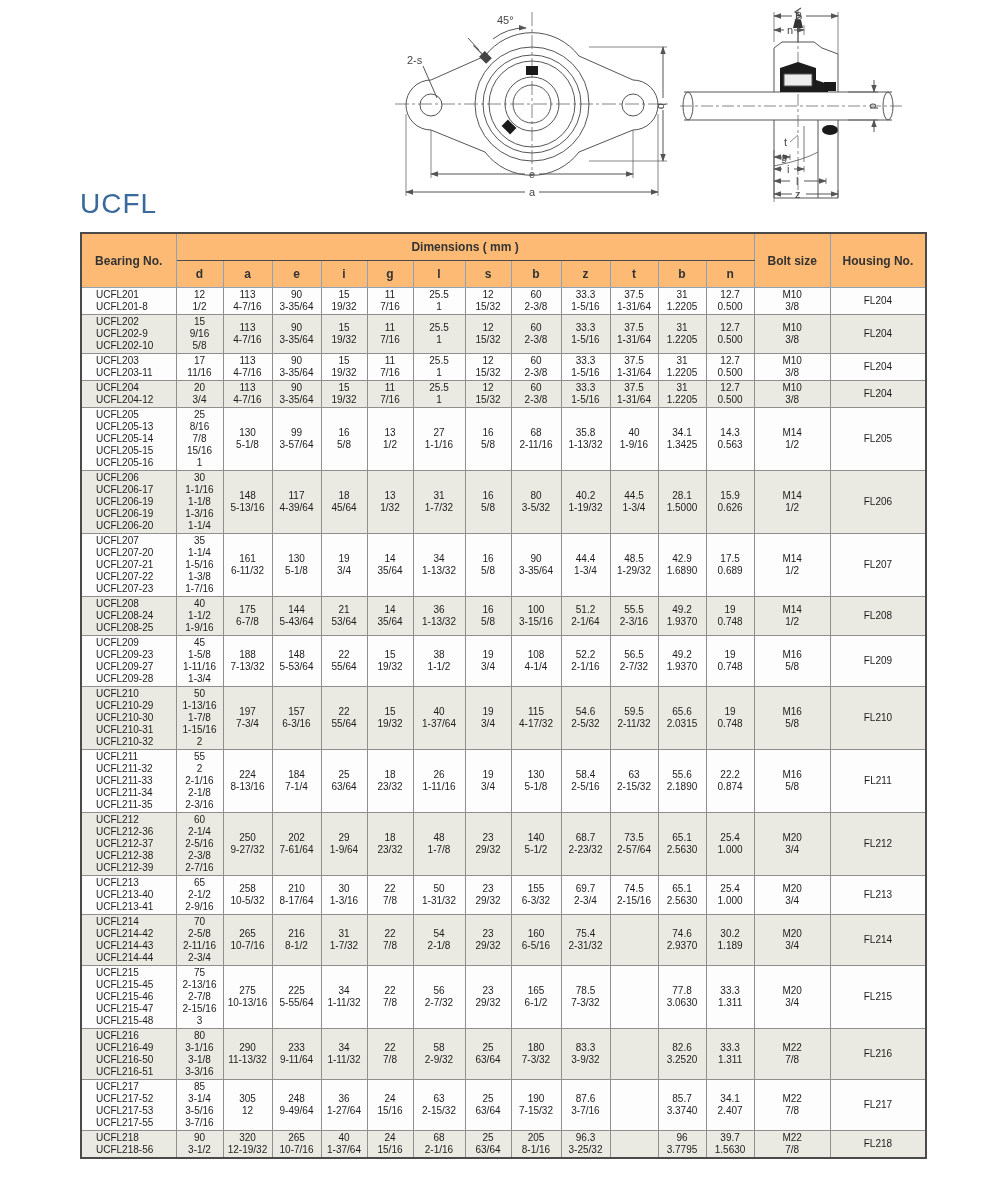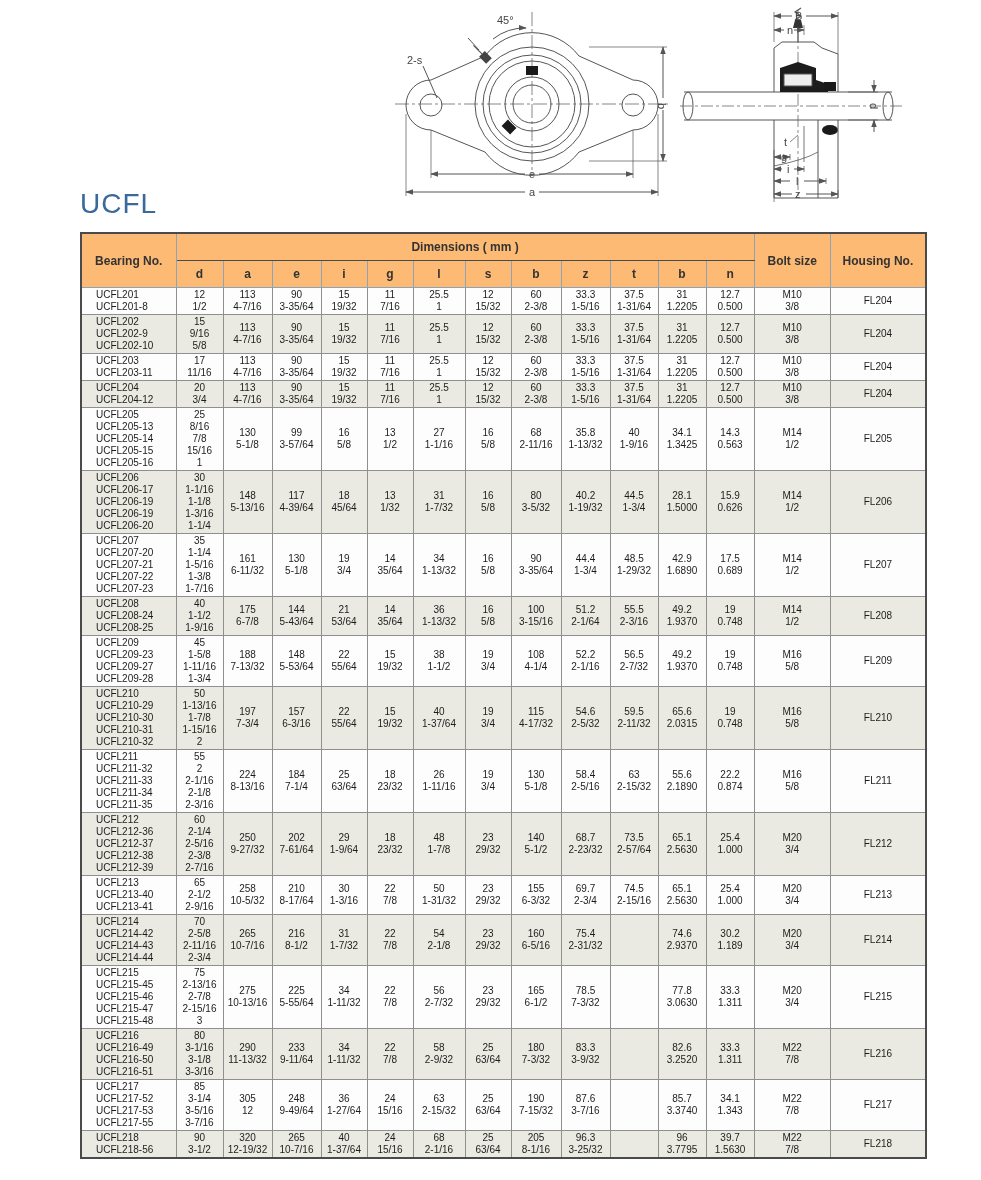--- a/index.html
+++ b/index.html
@@ -1306,21 +1306,21 @@
             <div>87.6</div>
             <div>3-7/16</div>
           </td>
           <td></td>
           <td>
             <div>85.7</div>
             <div>3.3740</div>
           </td>
           <td>
             <div>34.1</div>
-            <div>1.343</div>
+            <div>2.407</div>
           </td>
           <td>
             <div>M22</div>
             <div>7/8</div>
           </td>
           <td>
             <div>FL217</div>
           </td>
         </tr>
         <tr>

